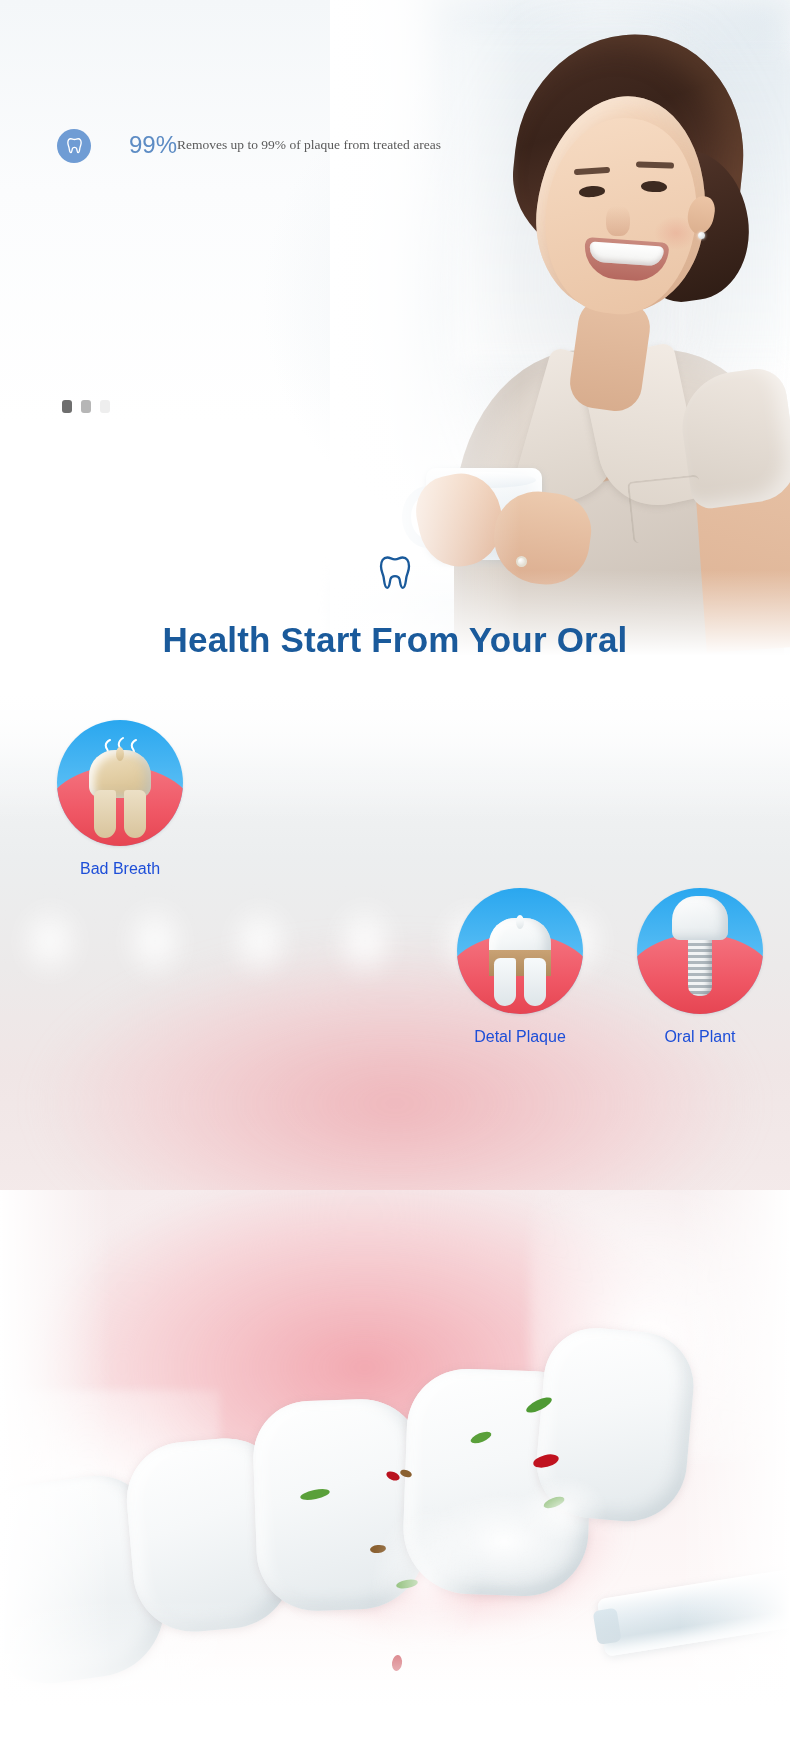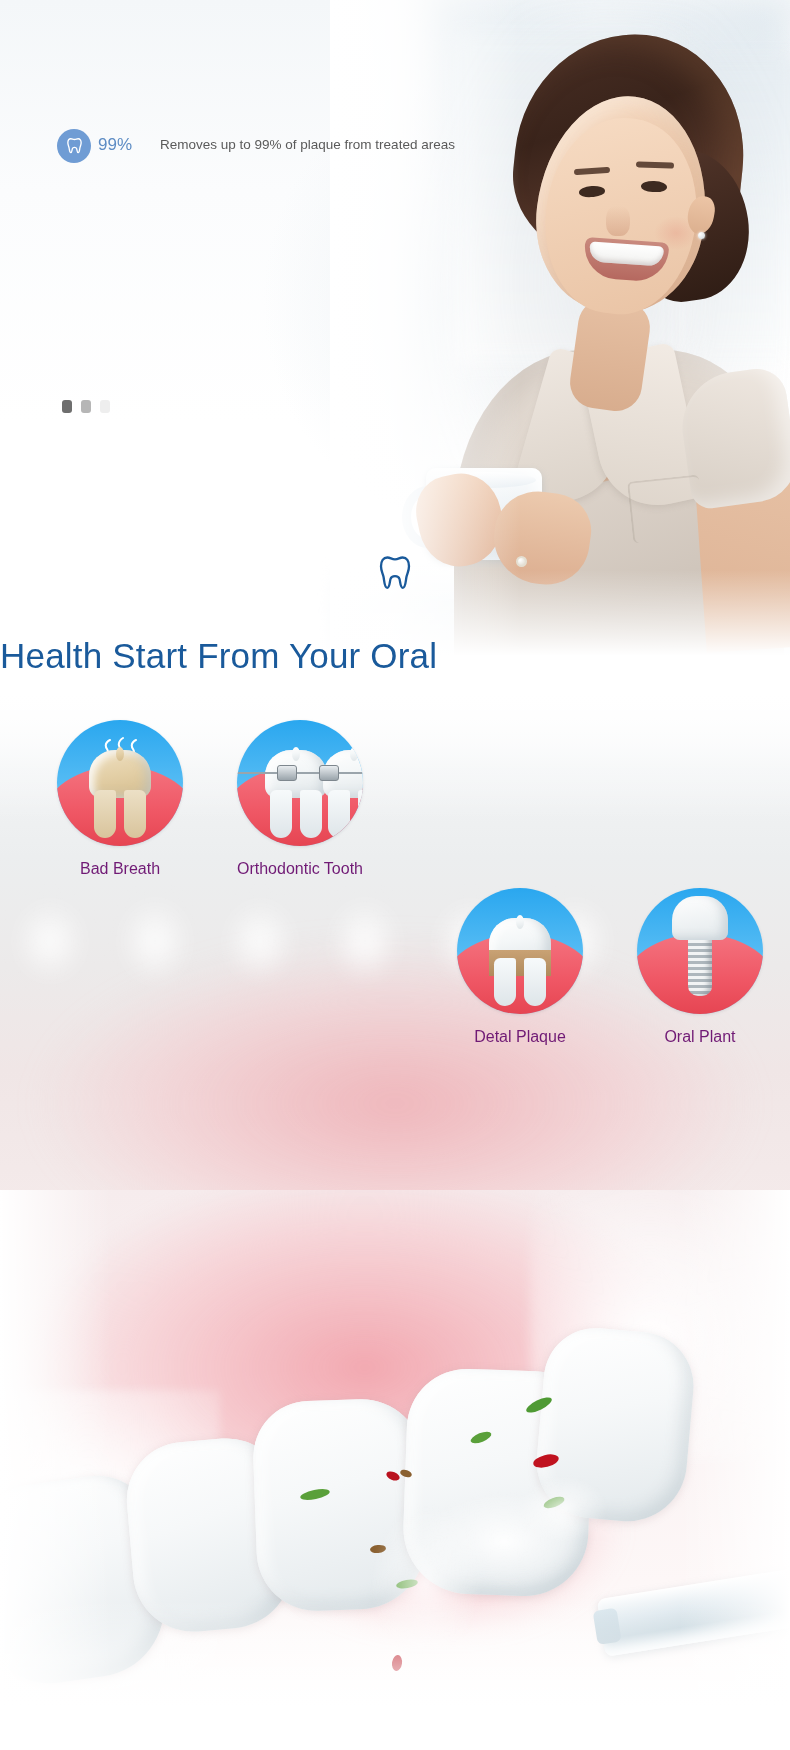--- a/index.html
+++ b/index.html
@@ -150,35 +150,35 @@
   .hero-title{
     font-size:42px; line-height:1.28; font-weight:400; color:#3d3d3d; letter-spacing:-.4px;
   }
   .stats{ margin-top:28px; }
   .stat{ display:flex; align-items:flex-start; margin-bottom:16px; }
   .stat-badge{
     width:34px; height:34px; border-radius:50%; background:#6f9cd4; flex:0 0 34px;
     display:flex; align-items:center; justify-content:center; margin-top:1px;
   }
   .stat-pct{
-    width:62px; flex:0 0 62px; margin-left:7px; color:#5d8cc4; font-size:17px; line-height:34px;
-  }
-  .stat-text{ font-size:13.5px; line-height:1.35; color:#5a5a5a; padding-top:8px; }
+    width:62px; flex:0 0 62px; margin-left:24px; color:#5d8cc4; font-size:24px; line-height:34px;text-align:right;
+  }
+  .stat-text{ font-size:13.5px; line-height:1.35; color:#5a5a5a; padding-top:8px;font-family:Liberation Serif, serif; }
 
   .dots{ position:absolute; left:62px; top:400px; display:flex; gap:9px; z-index:6; }
   .dot{ width:10px; height:13px; border-radius:3px; }
   .dot.d1{ background:#6e6e6e; }
   .dot.d2{ background:#b6b6b6; }
   .dot.d3{ background:#eeeeee; }
 
   
   .tooth-mark{ position:absolute; left:0; right:0; top:552px; display:flex; justify-content:center; z-index:6;}
   .section-title{
-    position:absolute; left:0; right:0; top:636px; text-align:left; z-index:6;
-    color:#1a5a9b; font-size:35px; font-weight:400; letter-spacing:.2px;
+    position:absolute; left:0; right:0; top:620px; text-align:center; z-index:6;
+    color:#1a5a9b; font-size:35px; font-weight:700; letter-spacing:.2px;
   }
 
   
   .mid{ position:absolute; left:0; top:680px; width:790px; height:520px; overflow:hidden; }
   .mid-bg{ position:absolute; inset:0;
     background:linear-gradient(180deg,#ffffff 0%, #f2f4f5 16%, #eceeef 34%, #eceaea 55%, #f0e6e6 75%, #f4eaea 100%);
   }
   
   .mid-mouth{ position:absolute; left:-60px; top:180px; width:910px; height:420px;
     background:radial-gradient(ellipse 460px 210px at 50% 58%, rgba(238,152,160,.62), rgba(244,190,195,.38) 52%, rgba(255,255,255,0) 78%);
@@ -193,21 +193,21 @@
       radial-gradient(ellipse 48px 58px at 595px 50%, rgba(255,255,255,.95), rgba(255,255,255,0) 72%),
       radial-gradient(ellipse 48px 56px at 700px 50%, rgba(255,255,255,.95), rgba(255,255,255,0) 72%);
     filter:blur(10px);}
   .mid-top-fade{ position:absolute; left:0; top:0; width:790px; height:140px;
     background:linear-gradient(180deg,#ffffff 10%, rgba(255,255,255,0));}
 
   .grid-row{ position:absolute; display:flex; z-index:5; }
   .row1{ left:30px; top:40px; width:760px; }
   .row2{ left:430px; top:208px; width:360px; }
   .cell{ width:180px; display:flex; flex-direction:column; align-items:center; }
-  .cell-label{ margin-top:13px; font-size:16px; color:#701a75; text-align:center; line-height:1.22; }
+  .cell-label{ margin-top:13px; font-size:16px; color:#1d4ed8; text-align:center; line-height:1.22; }
 
   .ic{ position:relative; width:126px; height:126px; border-radius:50%; overflow:hidden;
        background:linear-gradient(180deg,#2aa7ef 0%, #58bdf4 55%, #87d2f8 100%);
        box-shadow:0 1px 3px rgba(120,130,140,.2); }
   .gum{ position:absolute; left:-14px; bottom:-6px; width:154px; height:86px;
         background:linear-gradient(180deg,#f4737f 0%, #ef5664 55%, #e4424f 100%);
         border-radius:60% 60% 0 0 / 74% 74% 0 0; }
   .gum.deep{ background:linear-gradient(180deg,#f03a4c 0%,#e21f33 60%,#cc1528 100%); }
   .tooth{ position:absolute; left:50%; transform:translateX(-50%); bottom:10px; width:62px; height:86px; }
   .tooth .crown{ position:absolute; left:0; top:0; width:62px; height:48px;
@@ -375,39 +375,20 @@
           <div class="crown"></div>
           <div class="rootL"></div>
           <div class="rootR"></div>
         </div>
       </div>
       <div class="cell-label">Bad Breath</div>
     </div>
 
 
 
-    <div class="cell">
-      <div class="ic">
-        <div class="gum"></div>
-        <div class="tooth" style="left:28px; transform:none;">
-          <div class="crown"></div>
-          <div class="rootL"></div>
-          <div class="rootR"></div>
-        </div>
-        <div class="tooth" style="left:auto; right:-22px; transform:none;">
-          <div class="crown"></div>
-          <div class="rootL"></div>
-          <div class="rootR"></div>
-        </div>
-        <div class="wire" style="top:52px;"></div>
-        <div class="brace" style="left:40px; top:45px;"></div>
-        <div class="brace" style="right:24px; top:45px;"></div>
-      </div>
-      <div class="cell-label">Orthodontic Tooth</div>
-    </div>
   </div>
 
   <div class="grid-row row2">
     <div class="cell">
       <div class="ic">
         <div class="gum"></div>
         <div class="tooth">
           <div class="crown"></div>
           <div class="plaque"></div>
           <div class="rootL"></div>

